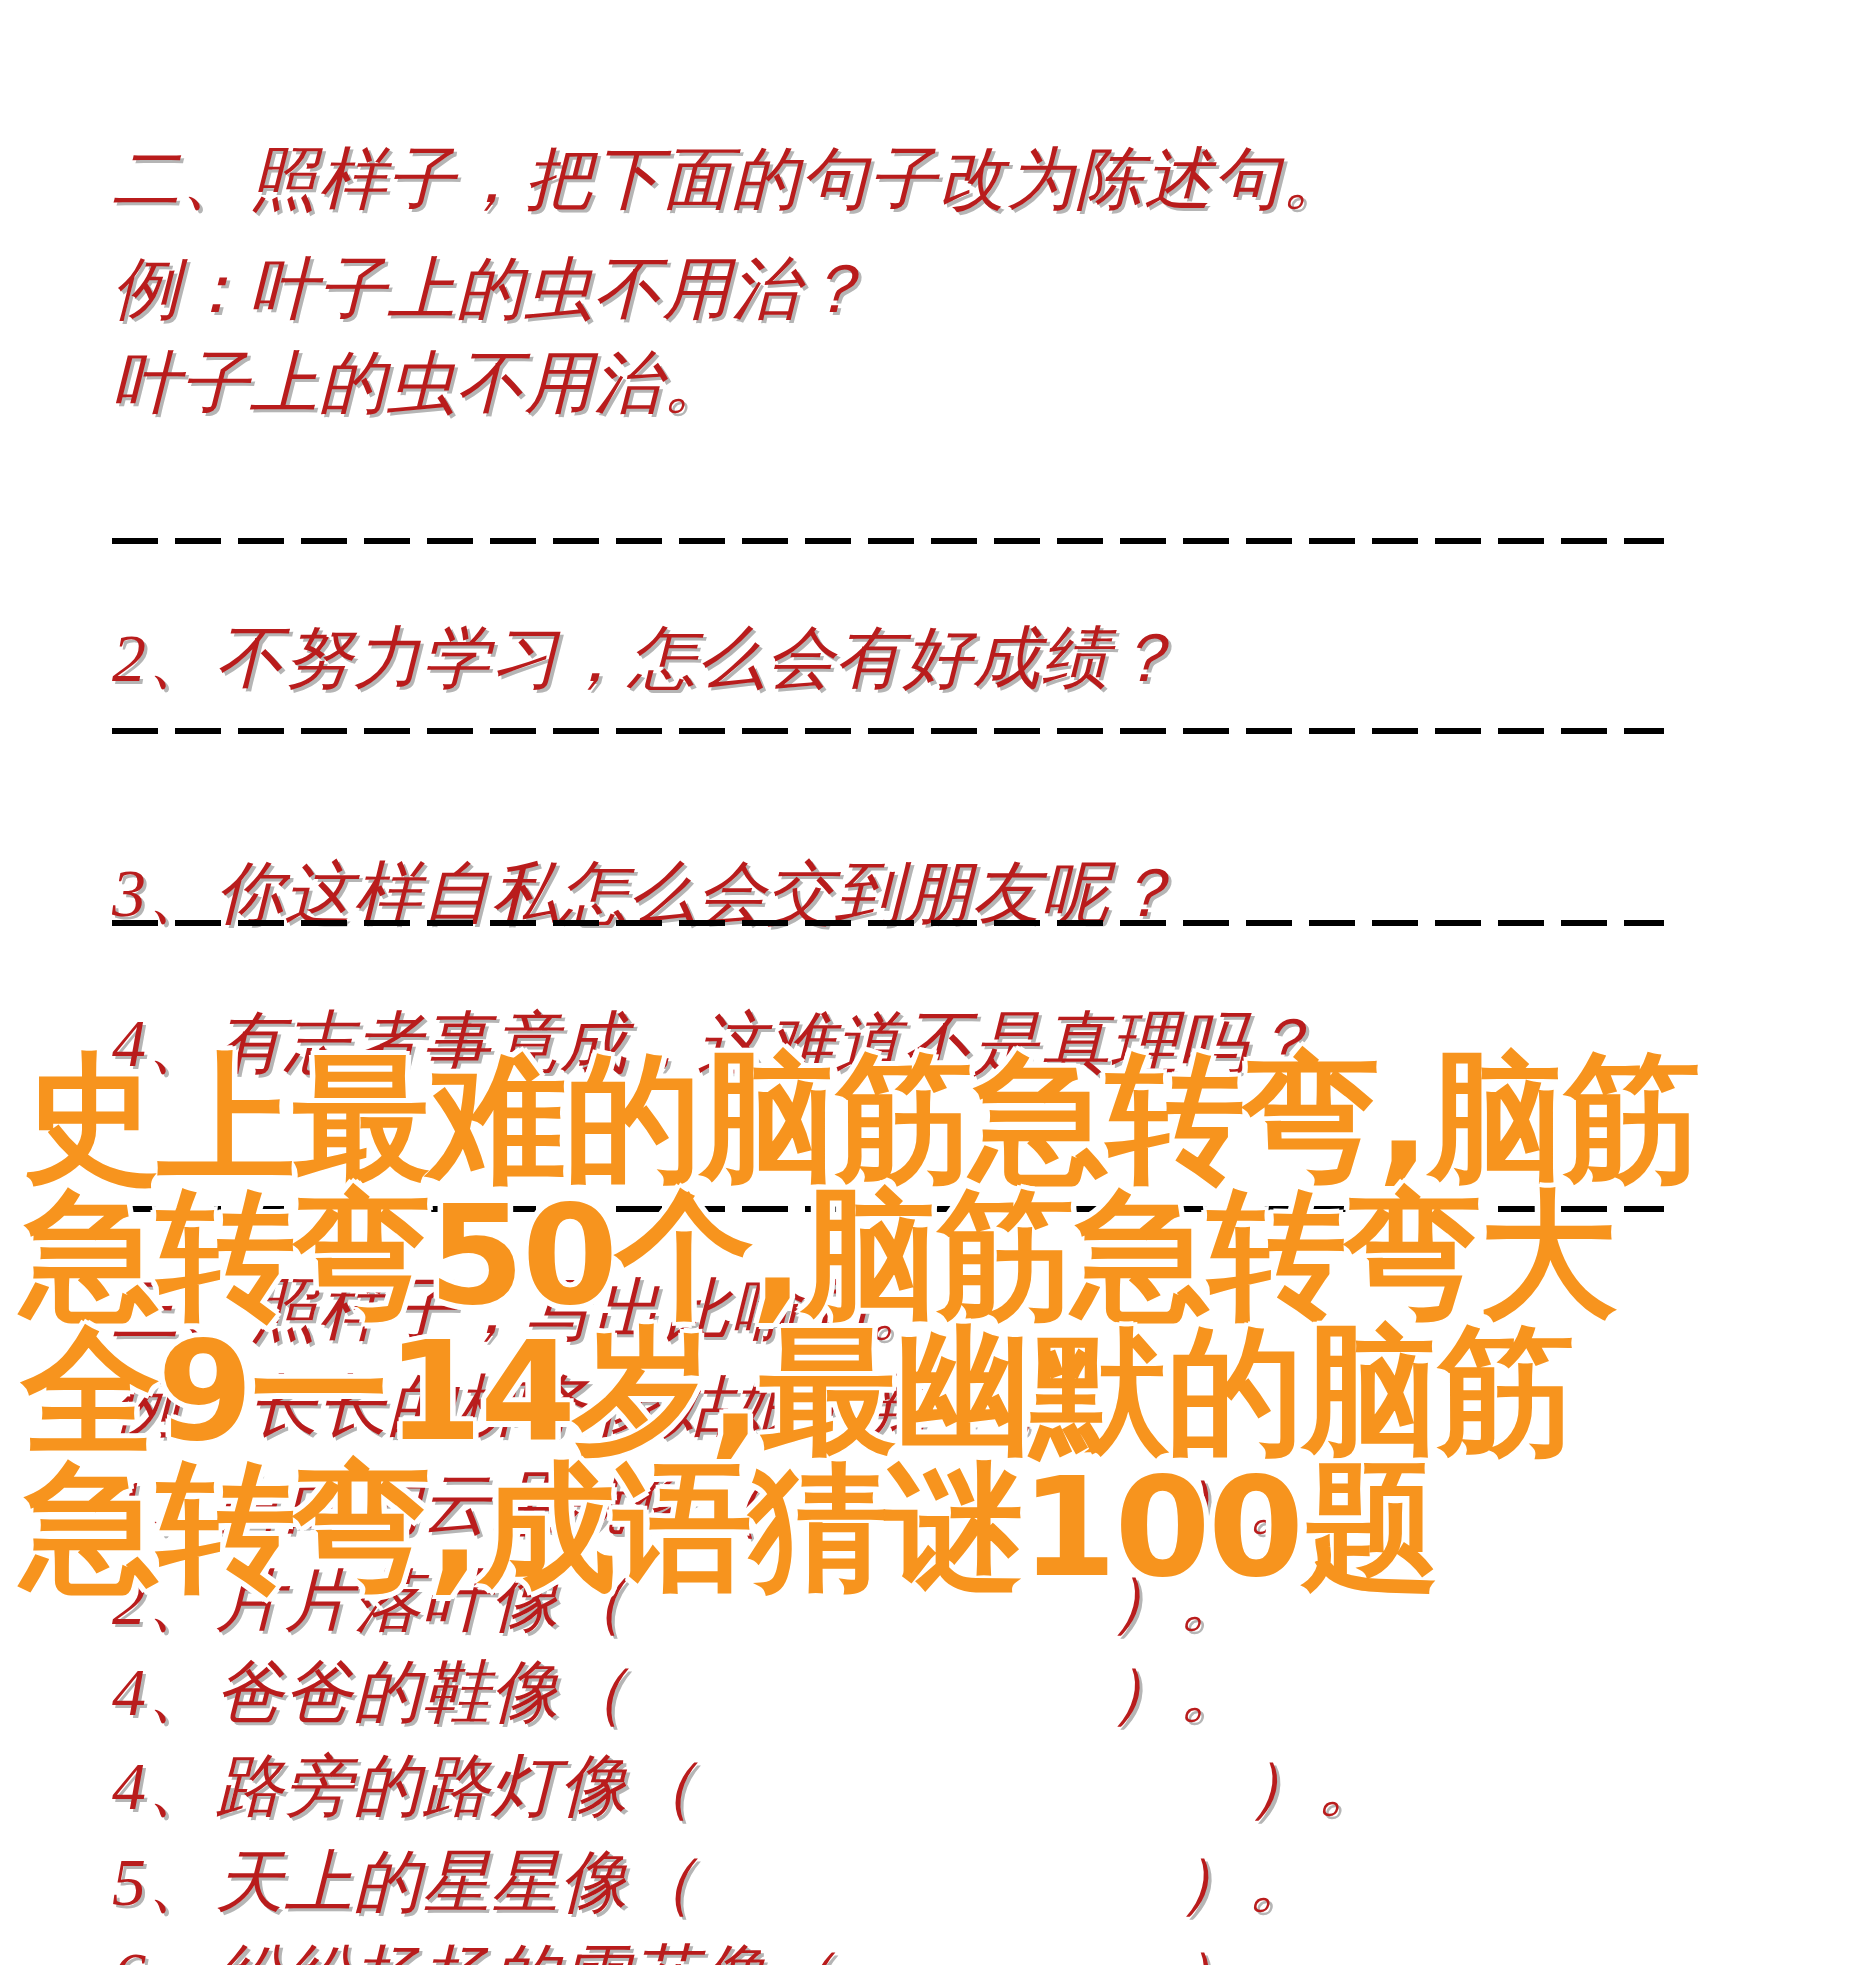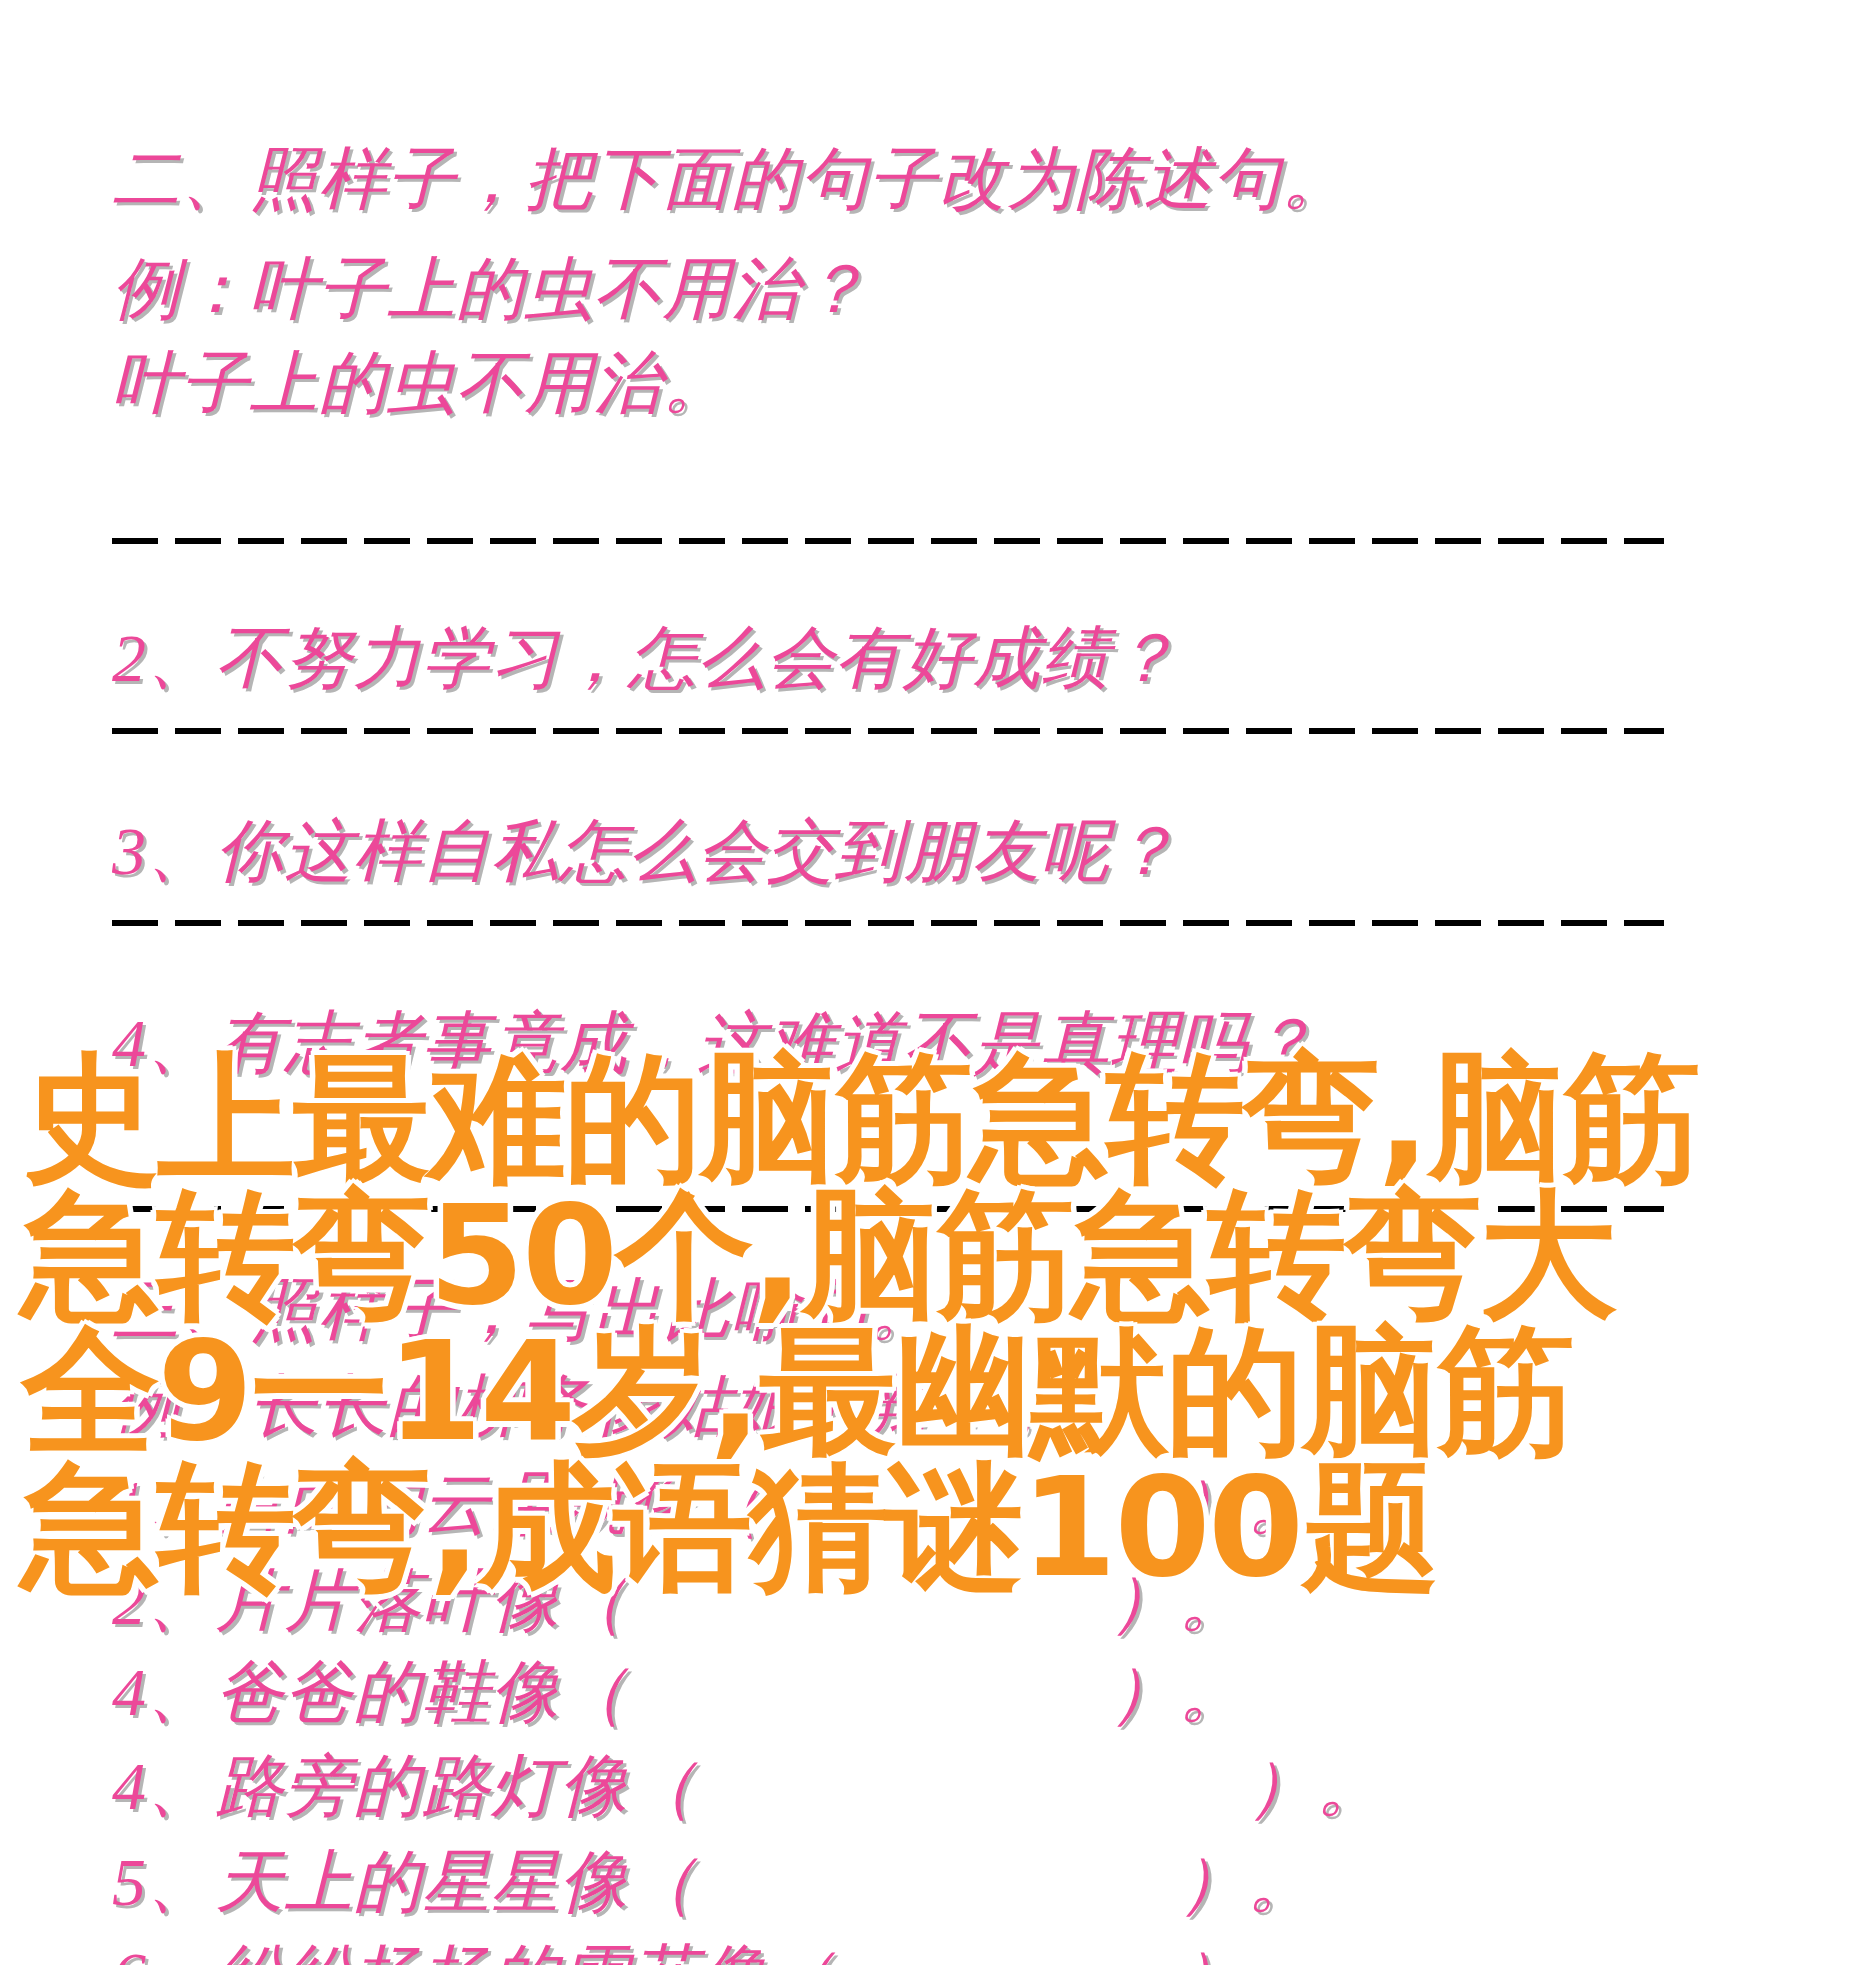--- a/index.html
+++ b/index.html
@@ -9,21 +9,21 @@
     position:relative;
     overflow:hidden;
     font-family:"Liberation Serif","DejaVu Serif",serif;
   }
   .page{position:absolute;inset:0;}
   
   .bline{
     position:absolute;left:112px;
     font-size:68px;line-height:1.15;
     font-style:italic;
-    color:#ec4899;
+    color:#b91c1c;
     white-space:nowrap;
     letter-spacing:0.8px;
     text-shadow:3.1px 3.1px 0 #b5b5b5;
   }
   
   .dash{
     position:absolute;left:112px;height:6.3px;width:1552px;
     background:repeating-linear-gradient(90deg,#000 0 46px,transparent 46px 63px);
   }
   
@@ -48,21 +48,21 @@
 
   <div class="bline" style="top:140px">二、照样子，把下面的句子改为陈述句。</div>
   <div class="bline" style="top:250px">例：叶子上的虫不用治？</div>
   <div class="bline" style="top:344px">叶子上的虫不用治。</div>
 
   <div class="dash" style="top:538px"></div>
 
   <div class="bline" style="top:619px">2、不努力学习，怎么会有好成绩？</div>
   <div class="dash" style="top:728px"></div>
 
-  <div class="bline" style="top:812px">3、你这样自私怎么会交到朋友呢？</div>
+  <div class="bline" style="top:854px">3、你这样自私怎么会交到朋友呢？</div>
   <div class="dash" style="top:920px"></div>
 
   <div class="bline" style="top:1004px">4、有志者事竟成，这难道不是真理吗？</div>
   <div class="dash" style="top:1206px"></div>
 
   <div class="bline" style="top:1367px">例：长长的柳条像姑娘的辫子。</div>
   <div class="bline" style="top:1271px">三、照样子，写出比喻句。</div>
 
   <div class="bline" style="top:1465px">1、白白的云朵就像（　　　　　　）。</div>
   <div class="bline" style="top:1562px">2、片片落叶像（　　　　　　　）。</div>

